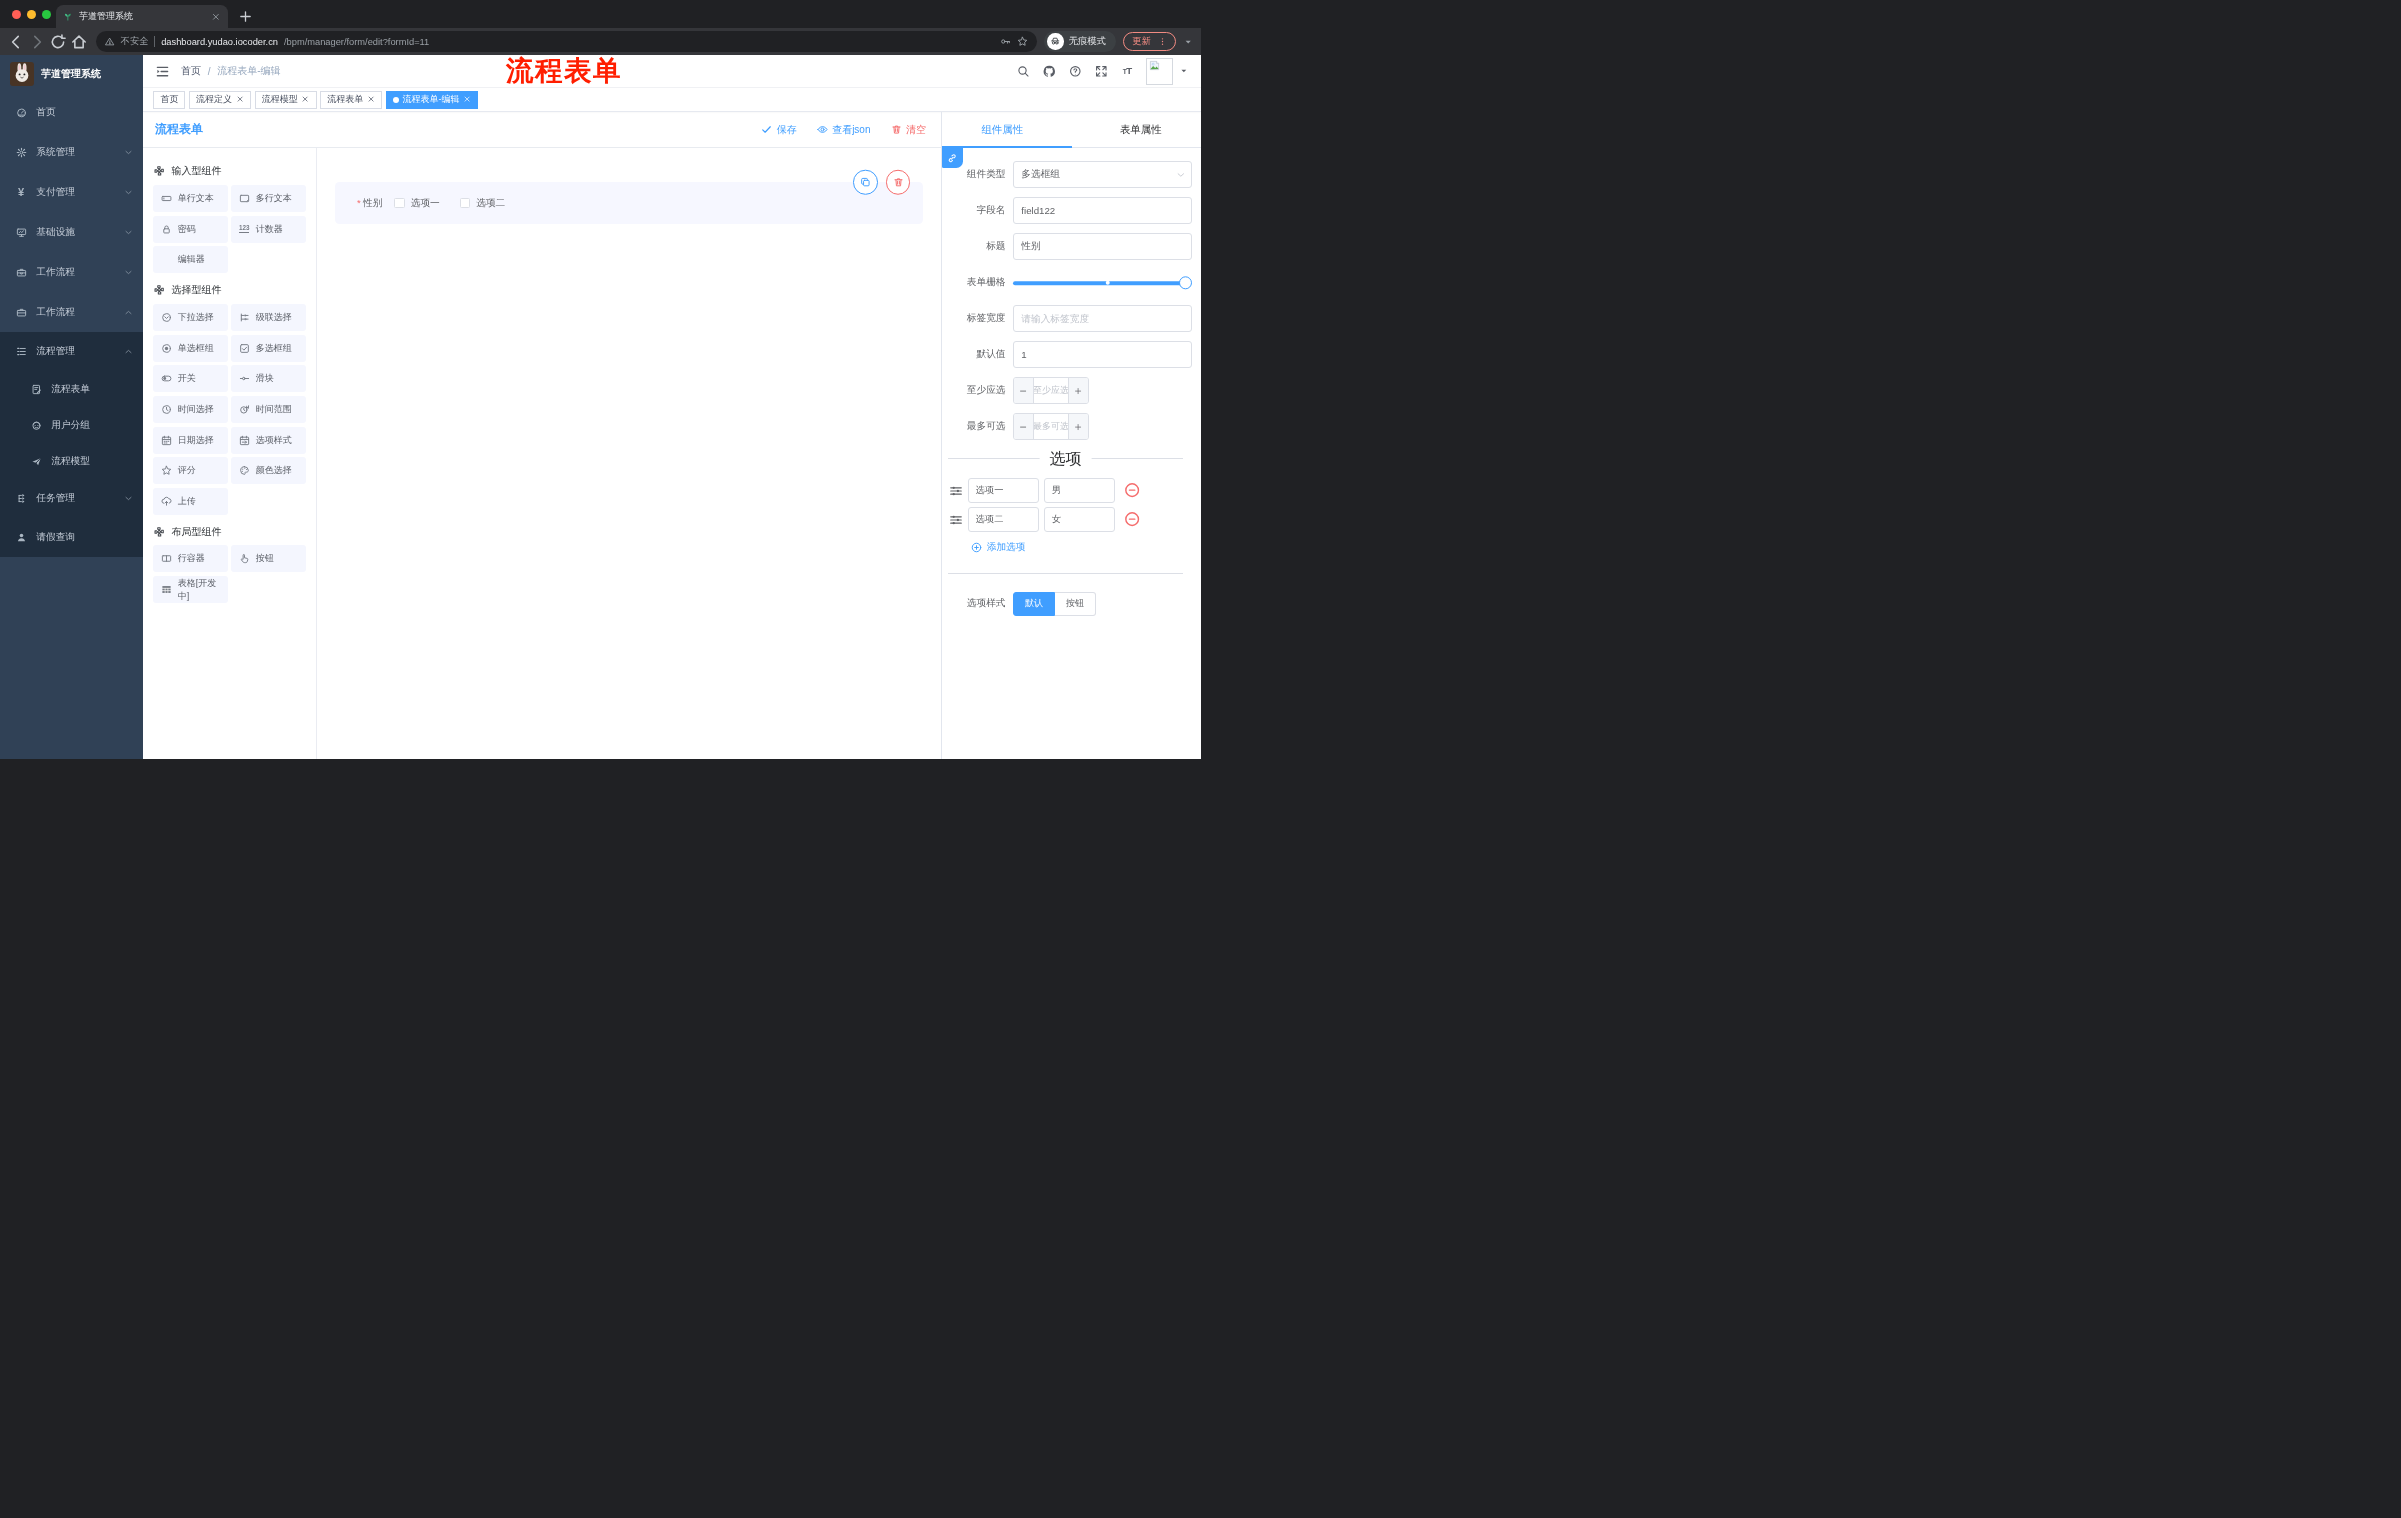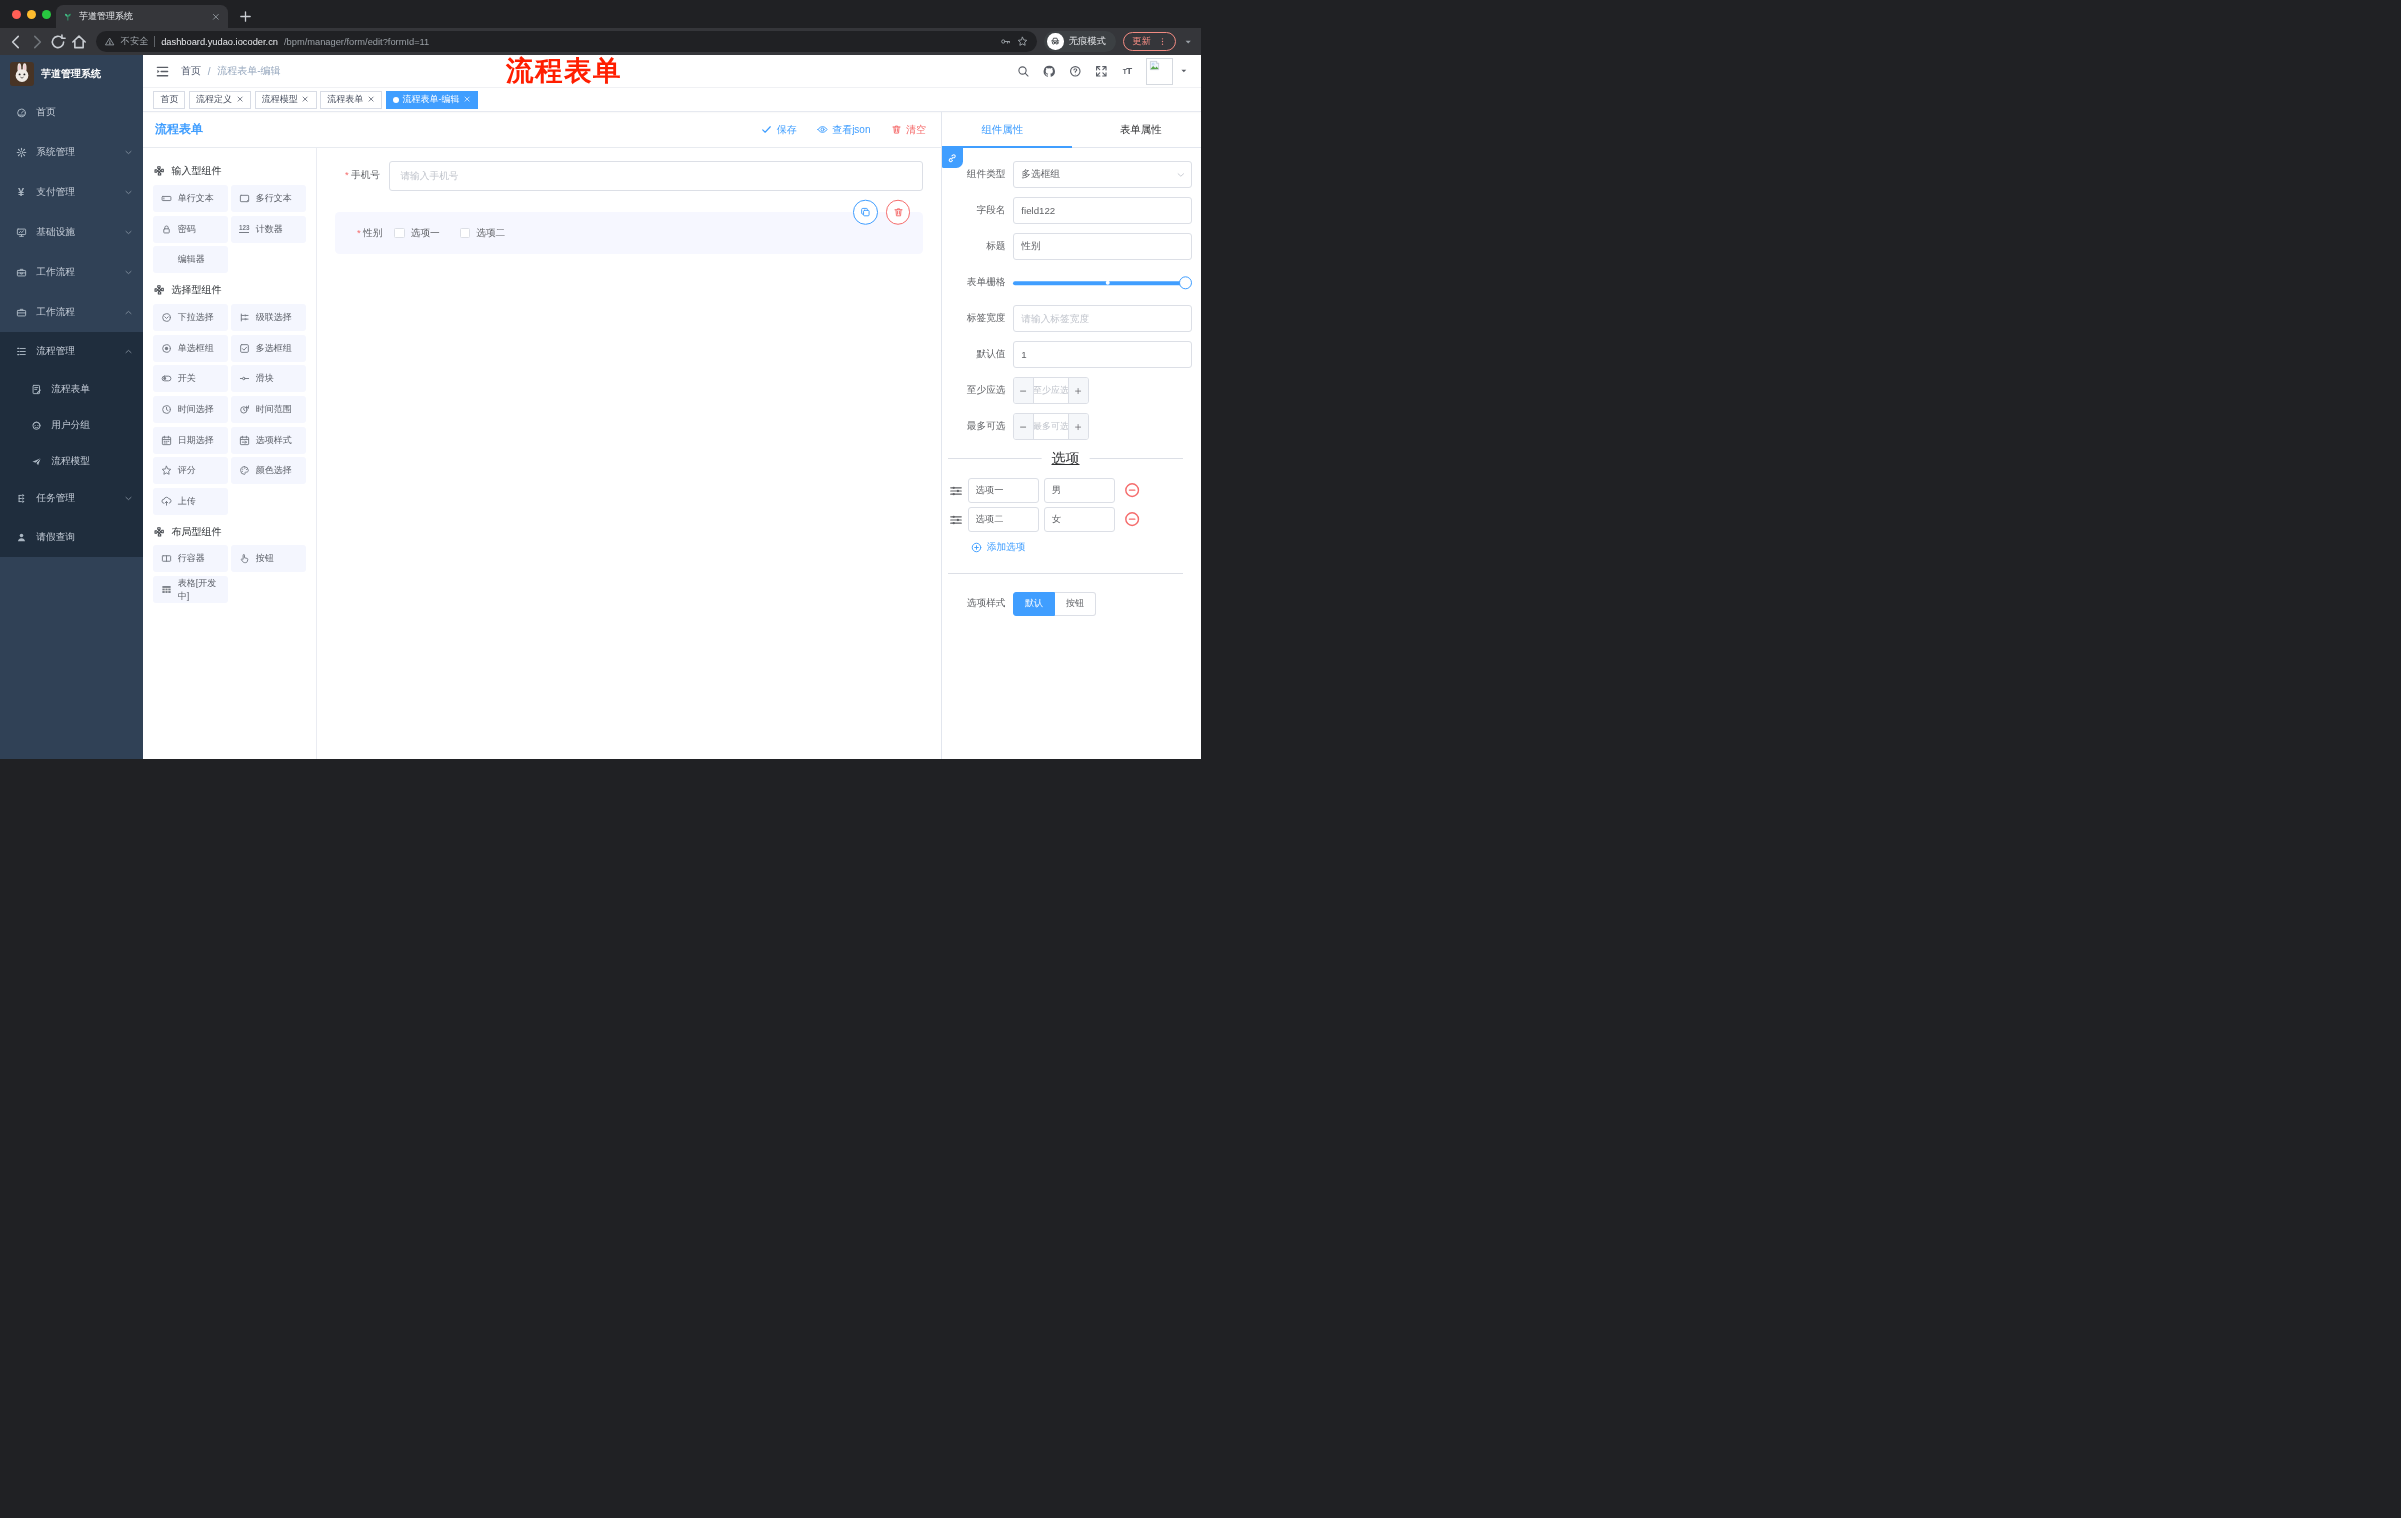--- a/index.html
+++ b/index.html
@@ -168,21 +168,21 @@
   .stepper{width:76px;height:27px;border:0.7px solid #dcdfe6;border-radius:3px;display:flex;overflow:hidden;}
   .step-btn{width:20px;background:#f5f7fa;display:flex;align-items:center;justify-content:center;
     color:#606266;cursor:pointer;}
   .step-btn .icn{width:8.2px;height:8.2px;}
   .step-btn.minus{border-right:0.7px solid #dcdfe6;}
   .step-btn.plus{border-left:0.7px solid #dcdfe6;}
   .step-val{flex:1;display:flex;align-items:center;justify-content:center;color:#c0c4cc;font-size:9px;
     background:#fff;white-space:nowrap;overflow:hidden;}
   .divider{position:relative;height:0.7px;background:#dcdfe6;margin:18px 9px 19.3px 4.5px;}
   .divider .dv-t{position:absolute;left:50%;top:50%;transform:translate(-50%,-50%);background:#fff;
-    padding:0 10.4px;font-size:14px;color:#303133;white-space:nowrap;text-decoration:underline;}
+    padding:0 10.4px;font-size:16px;color:#303133;white-space:nowrap;}
   .divider.plain{margin:19.3px 9px 18px 4.5px;}
   .opt-row{display:flex;align-items:center;margin-bottom:4.5px;padding-left:5.2px;gap:5.2px;}
   .drag{width:14px;height:14px;color:#606266;cursor:grab;}
   .opt-input{width:71px;height:24.5px;border:0.7px solid #dcdfe6;border-radius:3px;padding:0 6.7px;
     font-size:9.3px;color:#606266;outline:none;font-family:inherit;}
   .rm-btn{width:16.3px;height:16.3px;color:#F56C6C;margin-left:3.7px;cursor:pointer;}
   .add-opt{display:flex;align-items:center;gap:5.2px;color:#409EFF;font-size:9.7px;margin:9px 0 0 27px;cursor:pointer;}
   .add-opt .icn{width:11px;height:11px;}
   .seg{display:flex;}
   .seg-btn{height:24px;padding:0 11px;border:0.7px solid #dcdfe6;font-size:9px;display:flex;
@@ -830,24 +830,20 @@
                         <rect x="2" y="3" width="12" height="10" fill="currentColor" stroke="none"></rect>
                         <path d="M2 6.3h12M2 9.6h12M6 6.3V13M10 6.3V13" stroke="#fff" stroke-width="1"></path>
                       </svg>
                     </span>
                     <span>表格[开发中]</span>
                   </div>
                 </div>
               </div>
 
             <div class="canvas">
-              <div class="fld-row">
-                <span class="fld-label req">手机号</span>
-                <input class="fld-input" placeholder="请输入手机号" style="">
-              </div>
               <div class="widget">
                 <span class="fld-label req">性别</span>
                 <span id="gender-opts" style="display:flex;align-items:center;">
                     <span class="cb">
                       <span class="cb-box"></span>
                       <span class="cb-lbl">选项一</span>
                     </span>
                     <span class="cb">
                       <span class="cb-box"></span>
                       <span class="cb-lbl">选项二</span>

